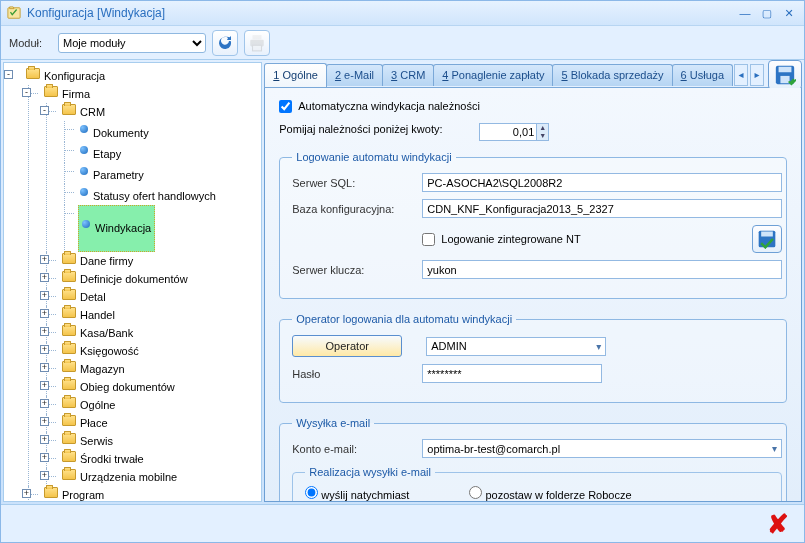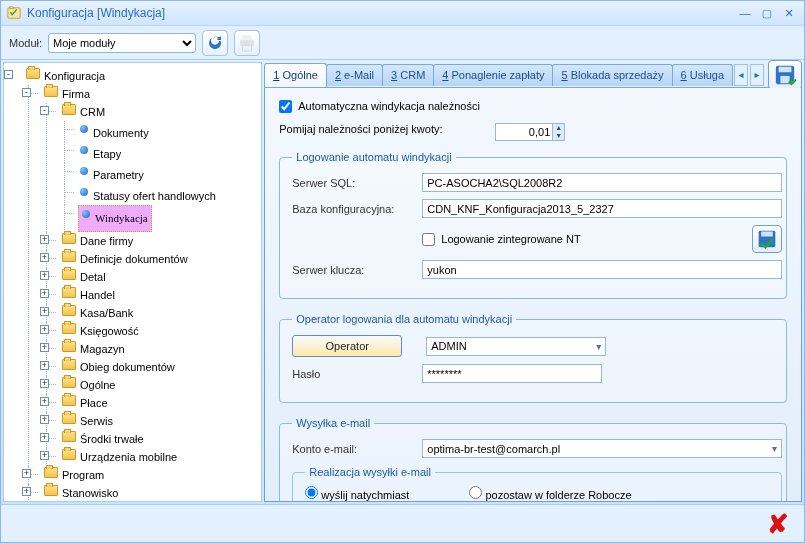--- a/index.html
+++ b/index.html
@@ -41,21 +41,21 @@
     cursor: default;
   }
   .toolbar-row {
     height: 34px;
     background: #e3f0ff;
     display: flex;
     align-items: center;
     padding-left: 8px;
     border-bottom: 1px solid #a8cdee;
   }
-  .toolbar-row .mod-label { color: #333; margin-right: 6px; text-align: center; }
+  .toolbar-row .mod-label { color: #333; margin-right: 16px; text-align: center; }
   .toolbar-row select {
     width: 148px;
     height: 20px;
     font-size: 11px;
     background: #fff;
     border: 1px solid #8fb8e0;
     border-radius: 3px;
   }
   .tool-icon {
     width: 26px; height: 26px;
@@ -105,21 +105,21 @@
     text-align: center;
     color: #2a2a2a;
     z-index: 2;
   }
   .node-label {
     display: inline-flex;
     align-items: flex-start;
     padding: 0 2px;
     cursor: default;
   }
-  .node-label.sel { background: #f0abfc; border: 1px dotted #c9a727; padding: 4px 3px; font-family: Liberation Serif, serif; }
+  .node-label.sel { background: #86efac; border: 1px dotted #c9a727; padding: 14px 3px; }
   .folder-ic {
     width: 14px; height: 11px;
     background: linear-gradient(#ffe18a,#f4c44b);
     border: 1px solid #c79a2c;
     border-radius: 1px;
     margin-right: 4px;
     display: inline-block;
     position: relative;
   }
   .folder-ic::before {
@@ -206,21 +206,21 @@
   .checkbox { margin-right: 6px; }
   .num-input {
     width: 70px; height: 18px;
     border: 1px solid #93b9e2;
     background: #fff;
     text-align: right;
     padding-right: 14px;
     font-size: 11px;
     position: relative;
   }
-  .spinwrap { position: relative; display: inline-block; margin-left: 16px; }
+  .spinwrap { position: relative; display: inline-block; }
   .spinwrap .sp {
     position: absolute;
     right: 1px; width: 12px; height: 8px;
     background: #dcebfa;
     border-left: 1px solid #93b9e2;
     font-size: 7px;
     text-align: center;
     line-height: 8px;
     color: #446;
   }

